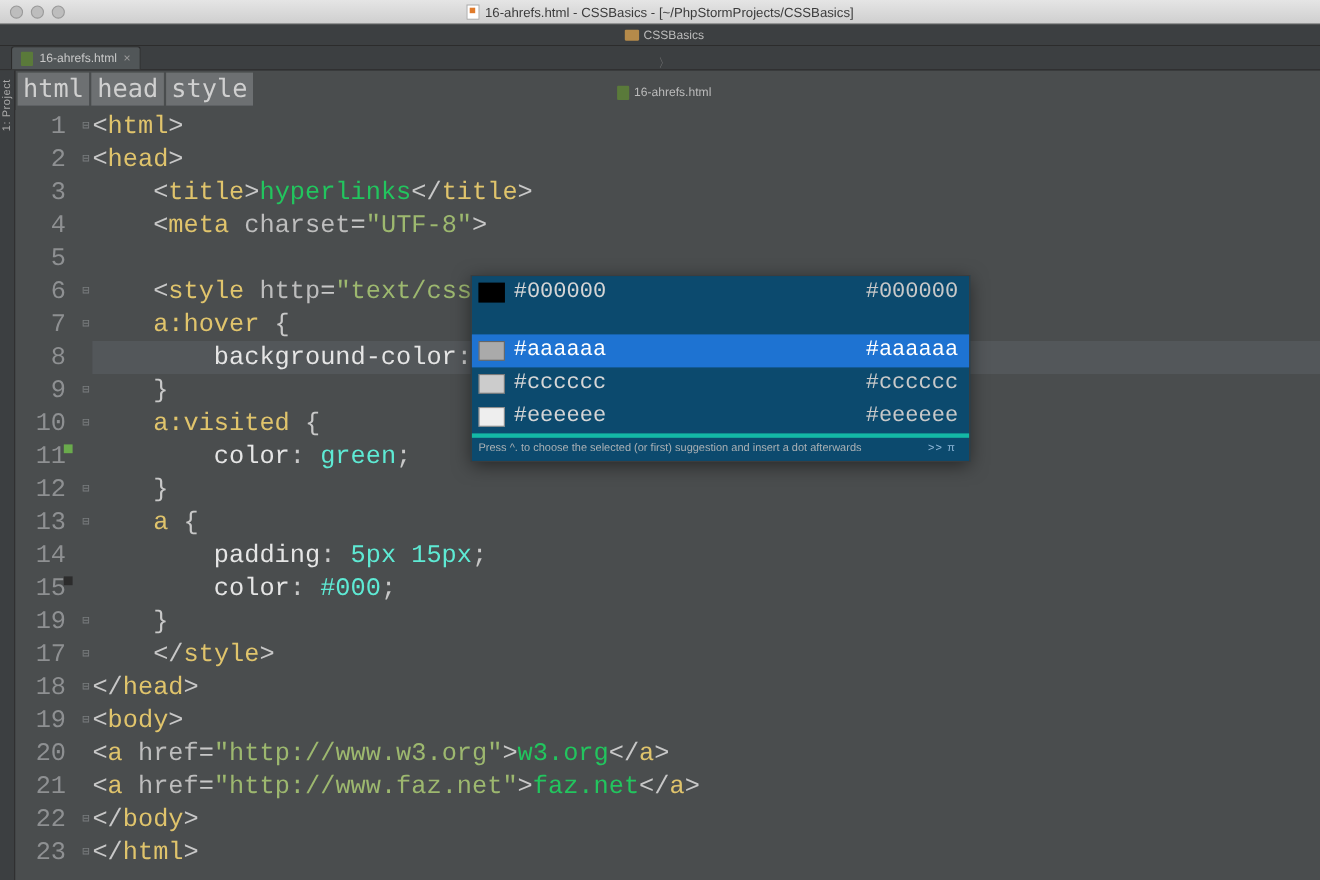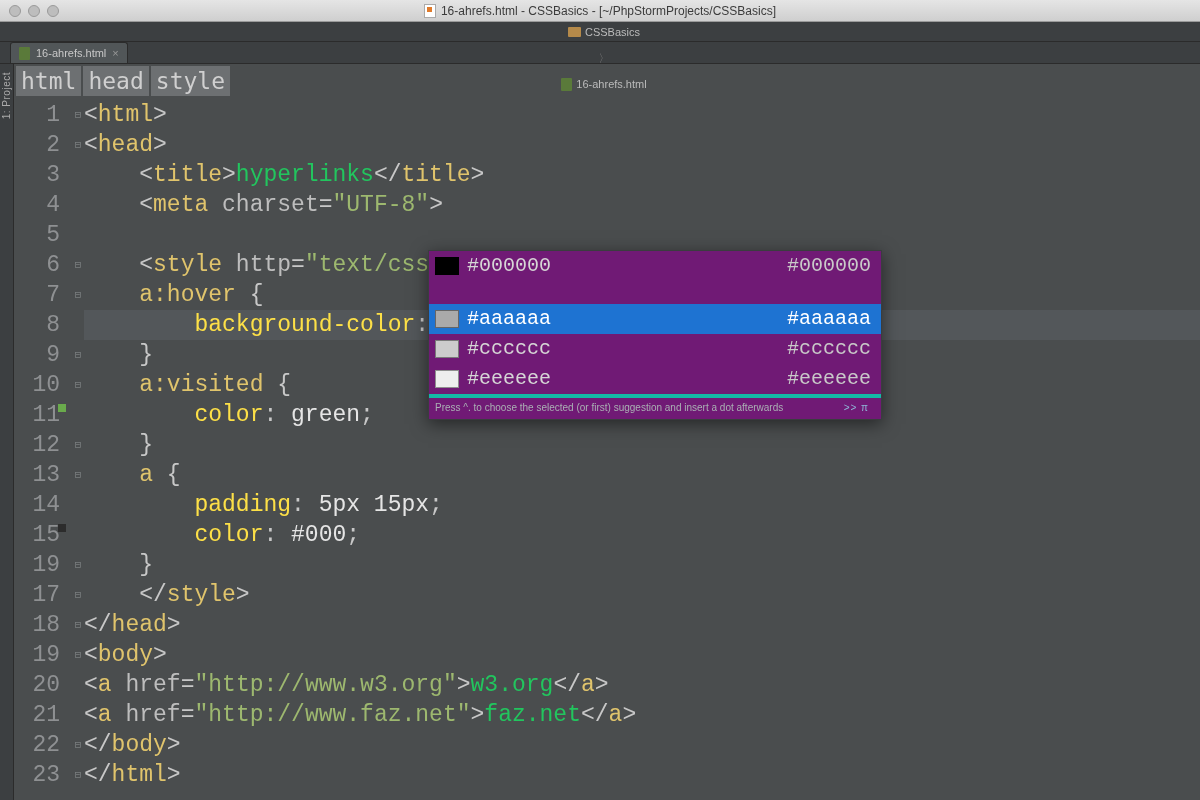--- a/index.html
+++ b/index.html
@@ -169,22 +169,22 @@
   }
   .hl-line {
     background: #53575a;
   }
   
   .c-tag   { color: #e0c46c; }  
   .c-punc  { color: #c8c8c8; }
   .c-attr  { color: #bdbdbd; }
   .c-str   { color: #9db86f; }
   .c-sel   { color: #e0c46c; }
-  .c-prop  { color: #fde047; }
-  .c-val   { color: #e5e5e5; }
+  .c-prop  { color: #e5e5e5; }
+  .c-val   { color: #5eead4; }
   .c-text  { color: #22c55e; }
   
   .gutter-mark {
     position:absolute;
     left:44px;
     width:8px; height:8px;
   }
   .gm-green { background:#6aab4c; }
   .gm-darkgray { background:#2c2c2c; }
   
@@ -193,21 +193,21 @@
     width:1.5px; height:24px;
     background:#e8e8e8;
     vertical-align: -4px;
   }
   
   .acpopup {
     position: absolute;
     top: 250px;
     left: 428px;
     width: 454px;
-    background: #701a75;
+    background: #0c4a6e;
     border: 1px solid #3a3d3f;
     box-shadow: 0 4px 16px rgba(0,0,0,0.5);
     font-size: 20px;
     line-height: 30px;
   }
   .ac-row {
     display: flex;
     align-items: center;
     padding: 0 10px 0 6px;
     height: 30px;

